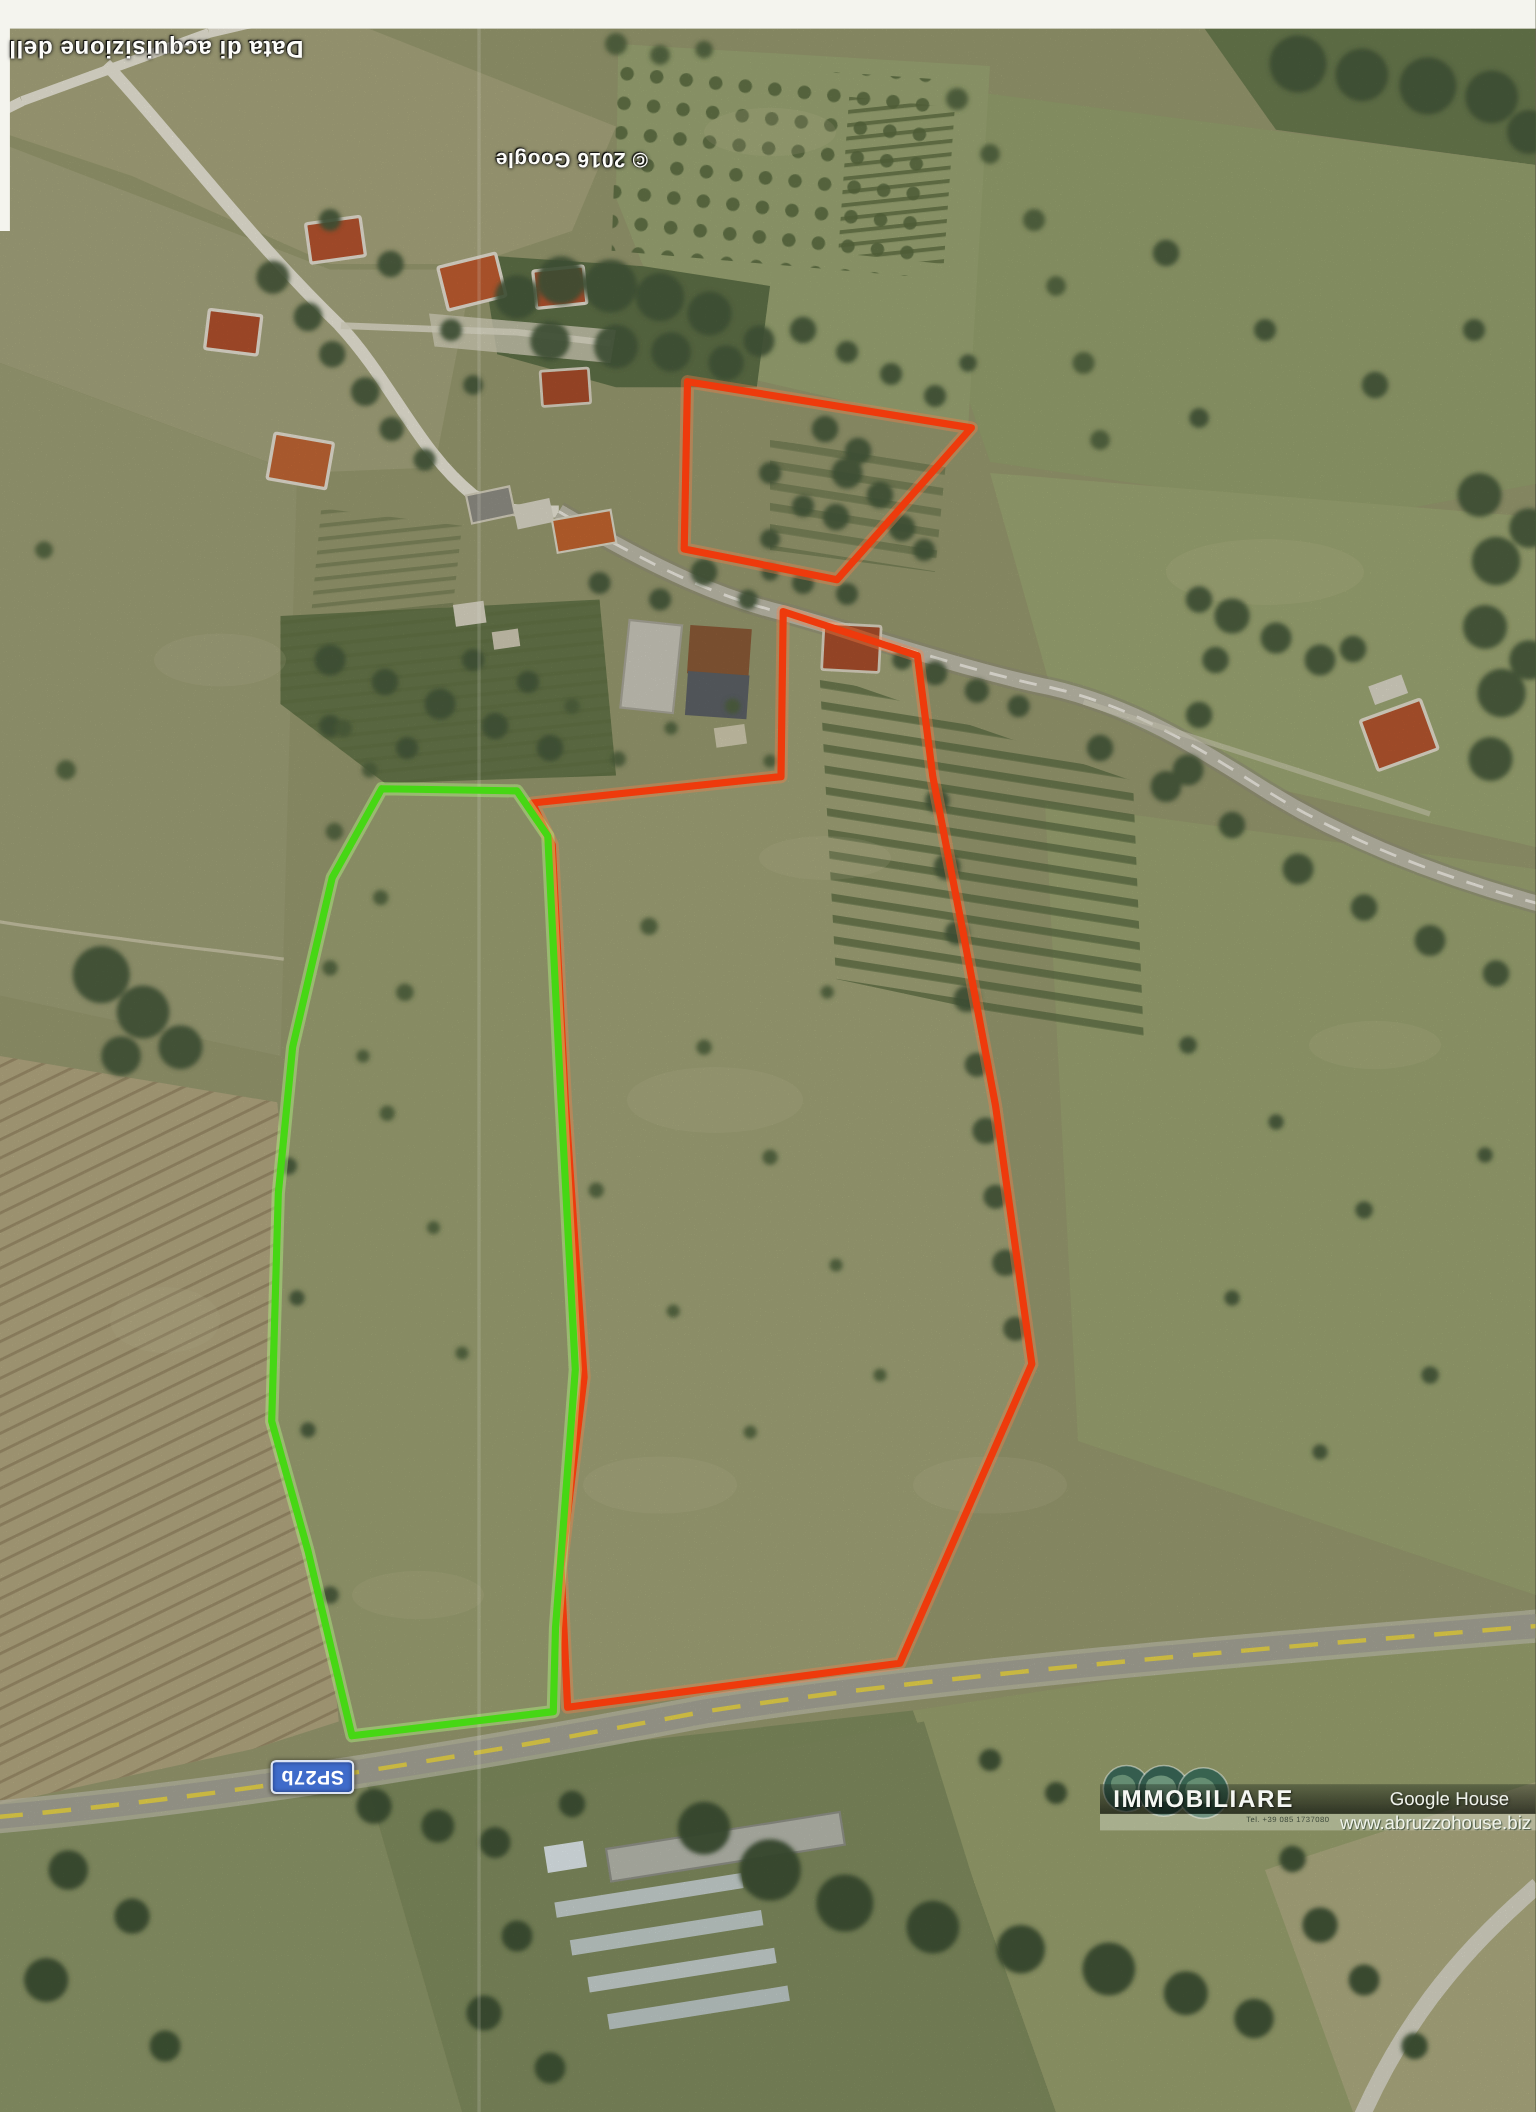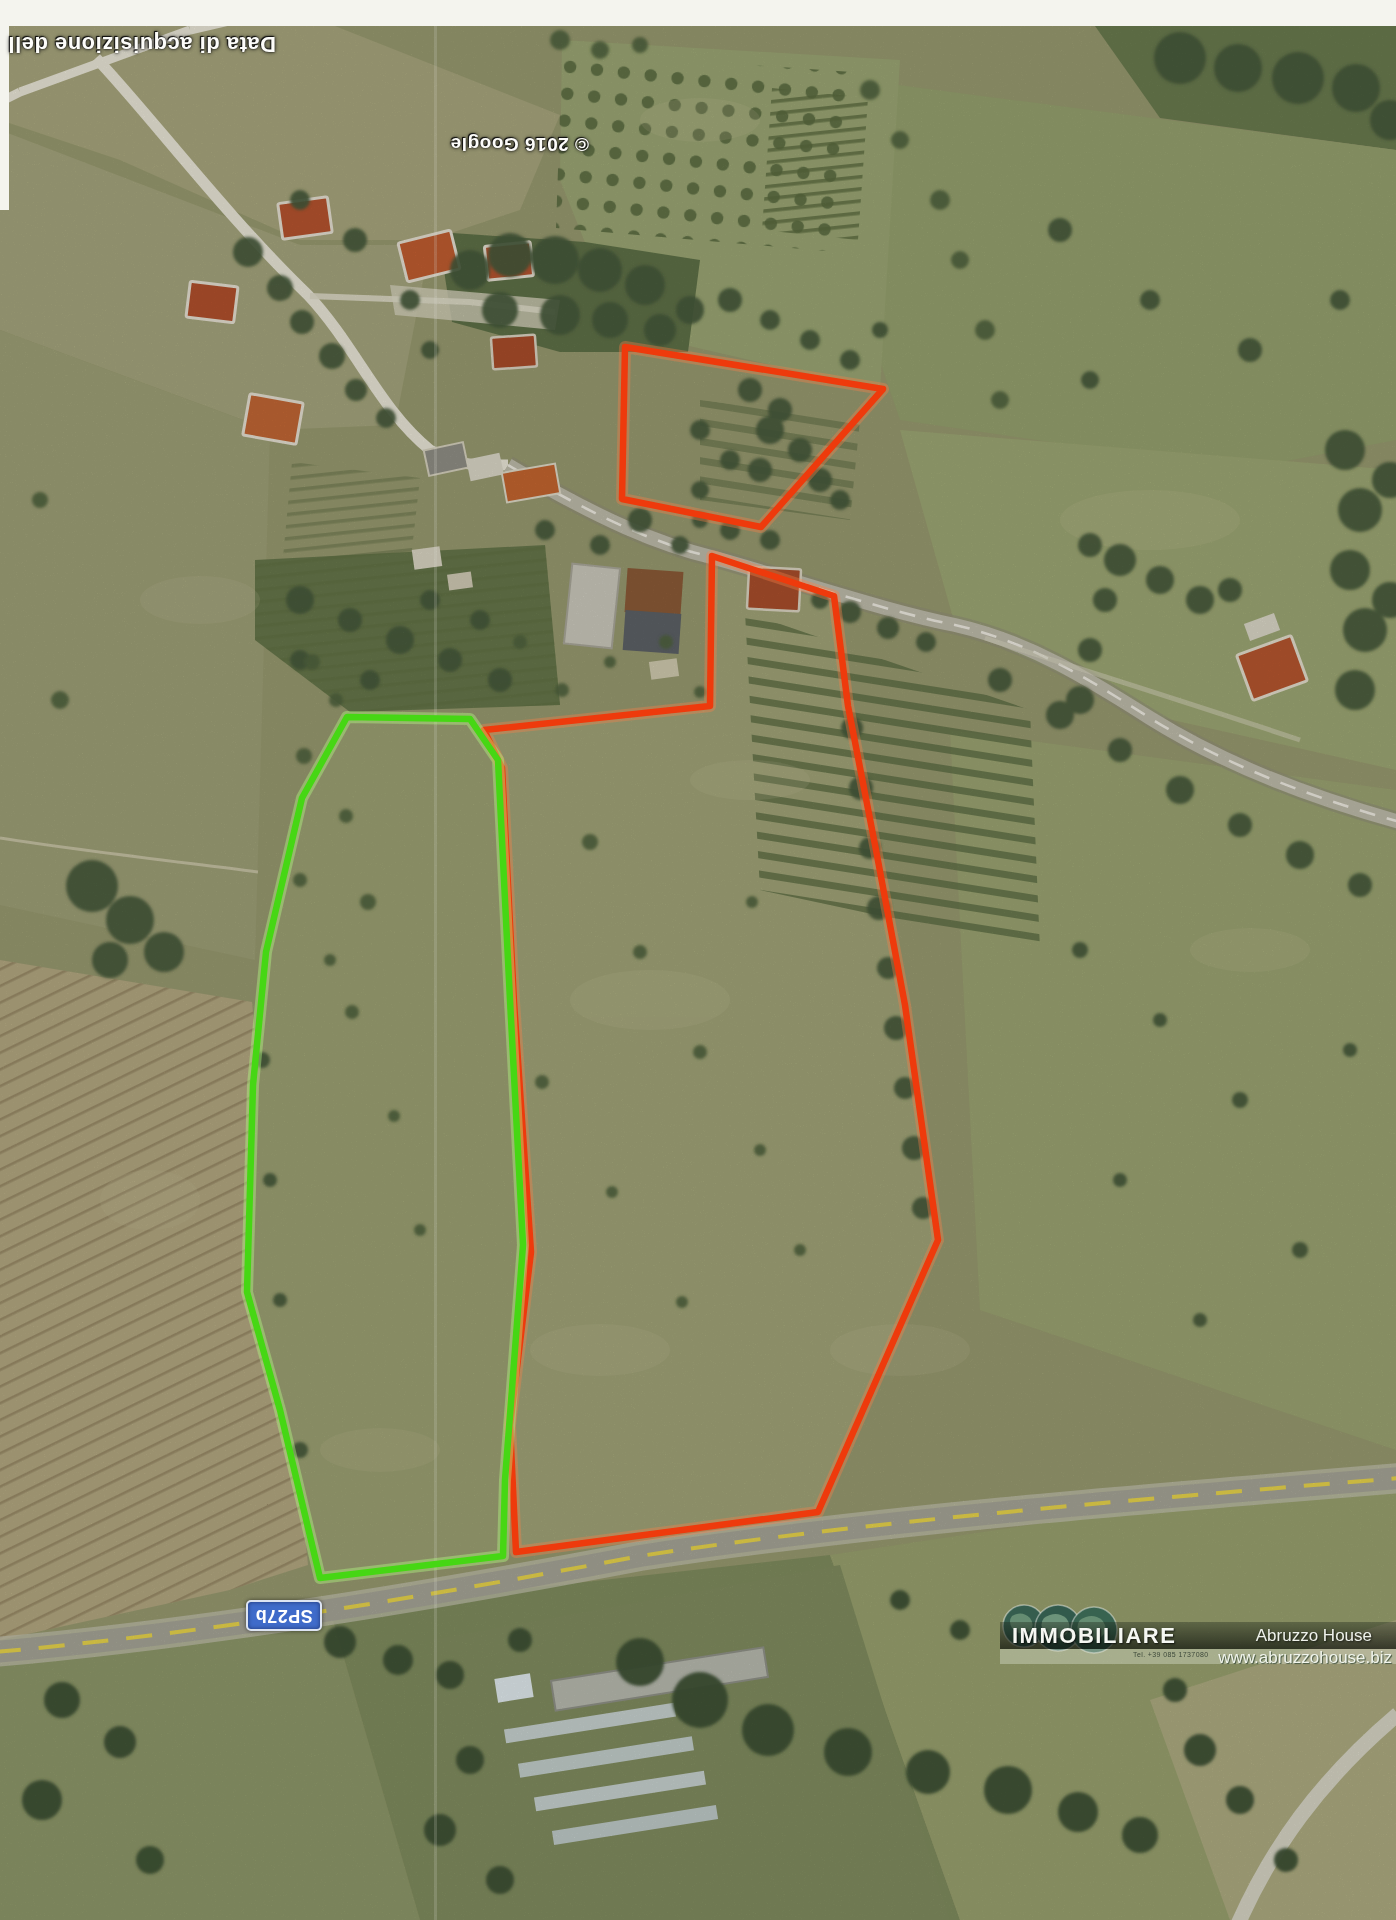--- a/index.html
+++ b/index.html
@@ -402,18 +402,18 @@
     <circle cx="24" cy="30" r="21" fill="#2e5a4d" stroke="rgba(255,255,255,0.45)" stroke-width="1.5"></circle>
     <path d="M12,20 q10,-6 18,2 q6,8 -2,14 q-10,4 -16,-4 q-4,-7 0,-12z" fill="#6f9a7d" opacity="0.8"></path>
     <circle cx="58" cy="32" r="23" fill="#2b564a" stroke="rgba(255,255,255,0.45)" stroke-width="1.5"></circle>
     <path d="M44,22 q12,-8 22,0 q8,10 -2,18 q-12,6 -20,-4 q-5,-8 0,-14z" fill="#7aa488" opacity="0.8"></path>
     <circle cx="94" cy="34" r="23" fill="#31604f" stroke="rgba(255,255,255,0.45)" stroke-width="1.5"></circle>
     <path d="M80,24 q12,-8 22,0 q8,10 -2,18 q-12,6 -20,-4 q-5,-8 0,-14z" fill="#6f9a7d" opacity="0.8"></path>
   </svg>
   <div class="wm-band-dark"></div>
   <div class="wm-band-light"></div>
   <div class="wm-brand">IMMOBILIARE</div>
-  <div class="wm-agency">Abruzzo House</div>
+  <div class="wm-agency">Google House</div>
   <div class="wm-phone">Tel. +39 085 1737080</div>
   <div class="wm-site">www.abruzzohouse.biz</div>
 </div>
 
 </div>
 
 </body></html>

